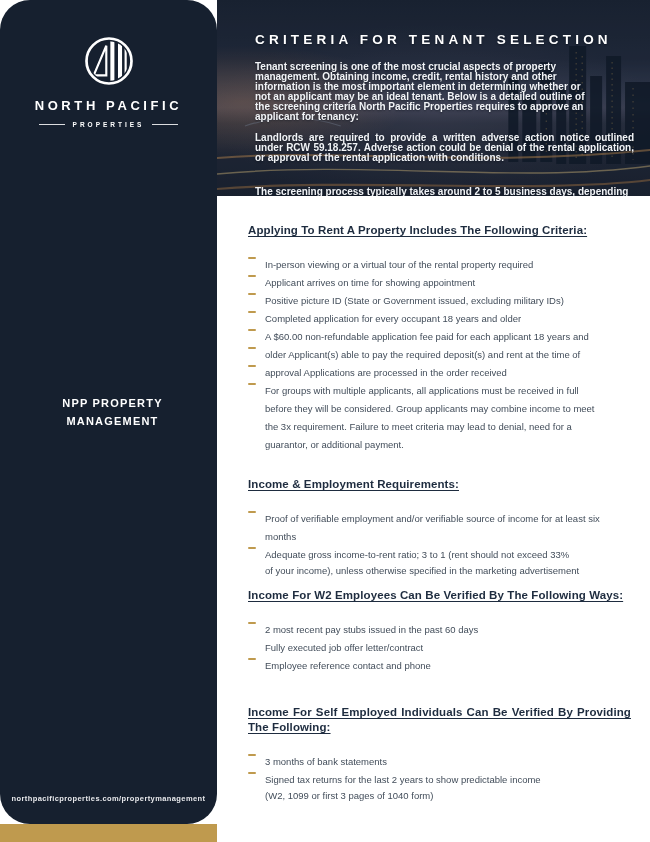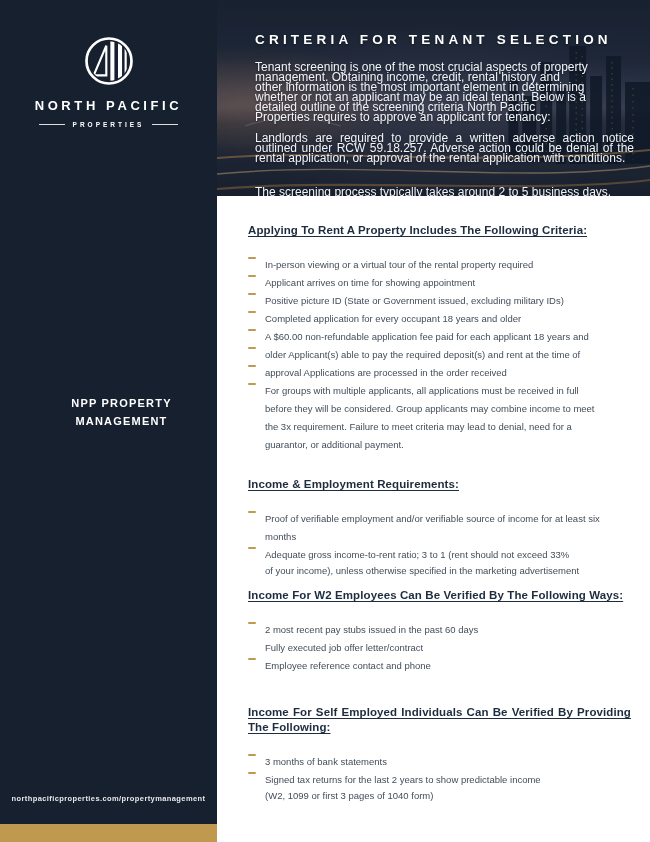--- a/index.html
+++ b/index.html
@@ -7,45 +7,45 @@
     --gold:#bf9a4e;
     --heading:#1e2c3f;
     --body:#424d5a;
   }
   *{margin:0;padding:0;box-sizing:border-box;}
   html,body{background:#fff;}
   body{font-family:"Liberation Sans","DejaVu Sans",sans-serif;}
   .page{position:relative;width:650px;height:842px;background:#fff;overflow:hidden;}
 
   
-  .sidebar{position:absolute;left:0;top:0;width:217px;height:824px;background:var(--navy);}
+  .sidebar{position:absolute;left:0;top:0;width:217px;height:824px;background:var(--navy);border-radius:30px;}
   .sidebar-gold{position:absolute;left:0;top:824px;width:217px;height:18px;background:var(--gold);}
   .brand{position:absolute;top:34px;left:0;width:217px;text-align:center;color:#fff;}
   .brand-logo{display:block;margin:0 auto 10px auto;}
   .brand-name{font-size:13px;font-weight:bold;letter-spacing:3.6px;color:#fff;white-space:nowrap;}
   .brand-sub{display:flex;align-items:center;justify-content:center;margin-top:8px;}
   .brand-sub .rule{width:26px;height:1px;background:rgba(255,255,255,0.85);}
   .brand-sub .sub-text{font-size:6.5px;font-weight:bold;letter-spacing:3px;color:#fff;margin:0 8px;white-space:nowrap;}
-  .tagline{position:absolute;top:394px;left:13px;width:217px;text-align:center;color:#fff;
+  .tagline{position:absolute;top:394px;left:4px;width:217px;text-align:center;color:#fff;
            font-size:11px;font-weight:bold;letter-spacing:1.2px;line-height:18px;}
   .website{position:absolute;top:794px;left:0;width:217px;text-align:center;color:#e8e9ec;
            font-size:7.5px;letter-spacing:0.4px;font-weight:bold;}
 
   
   .header{position:absolute;left:217px;top:0;width:433px;height:196px;overflow:hidden;
     background:
       radial-gradient(ellipse 240px 80px at 6% 52%, rgba(231,152,92,0.32), transparent 70%),
       radial-gradient(ellipse 300px 120px at 50% 58%, rgba(120,110,130,0.25), transparent 75%),
       linear-gradient(180deg,#1d2534 0%,#242c3e 30%,#3a4156 48%,#474a5e 55%,#2c3242 63%,#232938 78%,#1d2331 100%);
   }
   .header-art{position:absolute;left:0;top:0;width:100%;height:100%;}
   .header-inner{position:relative;padding:32px 24px 0 38px;color:#fff;z-index:2;
                 text-shadow:0 1px 2px rgba(10,16,26,0.55);}
   .header-title{font-size:13.5px;font-weight:bold;letter-spacing:4.2px;white-space:nowrap;}
-  .header p{font-size:12px;font-weight:normal;line-height:10px;color:#f2f4f7;}
+  .header p{font-size:10px;font-weight:bold;line-height:10px;color:#f2f4f7;}
   .p-intro{margin-top:15px;width:335px;}
   .p-legal{margin-top:11px;width:379px;text-align:justify;}
   .p-time{margin-top:24px;width:379px;}
 
   
   .main{position:absolute;left:218px;top:196px;width:433px;height:646px;background:#fff;
         padding:0 20px 0 30px;}
   .section{margin-top:27px;}
   .section:nth-child(2){}
   .section:nth-child(3){margin-top:18px;}

